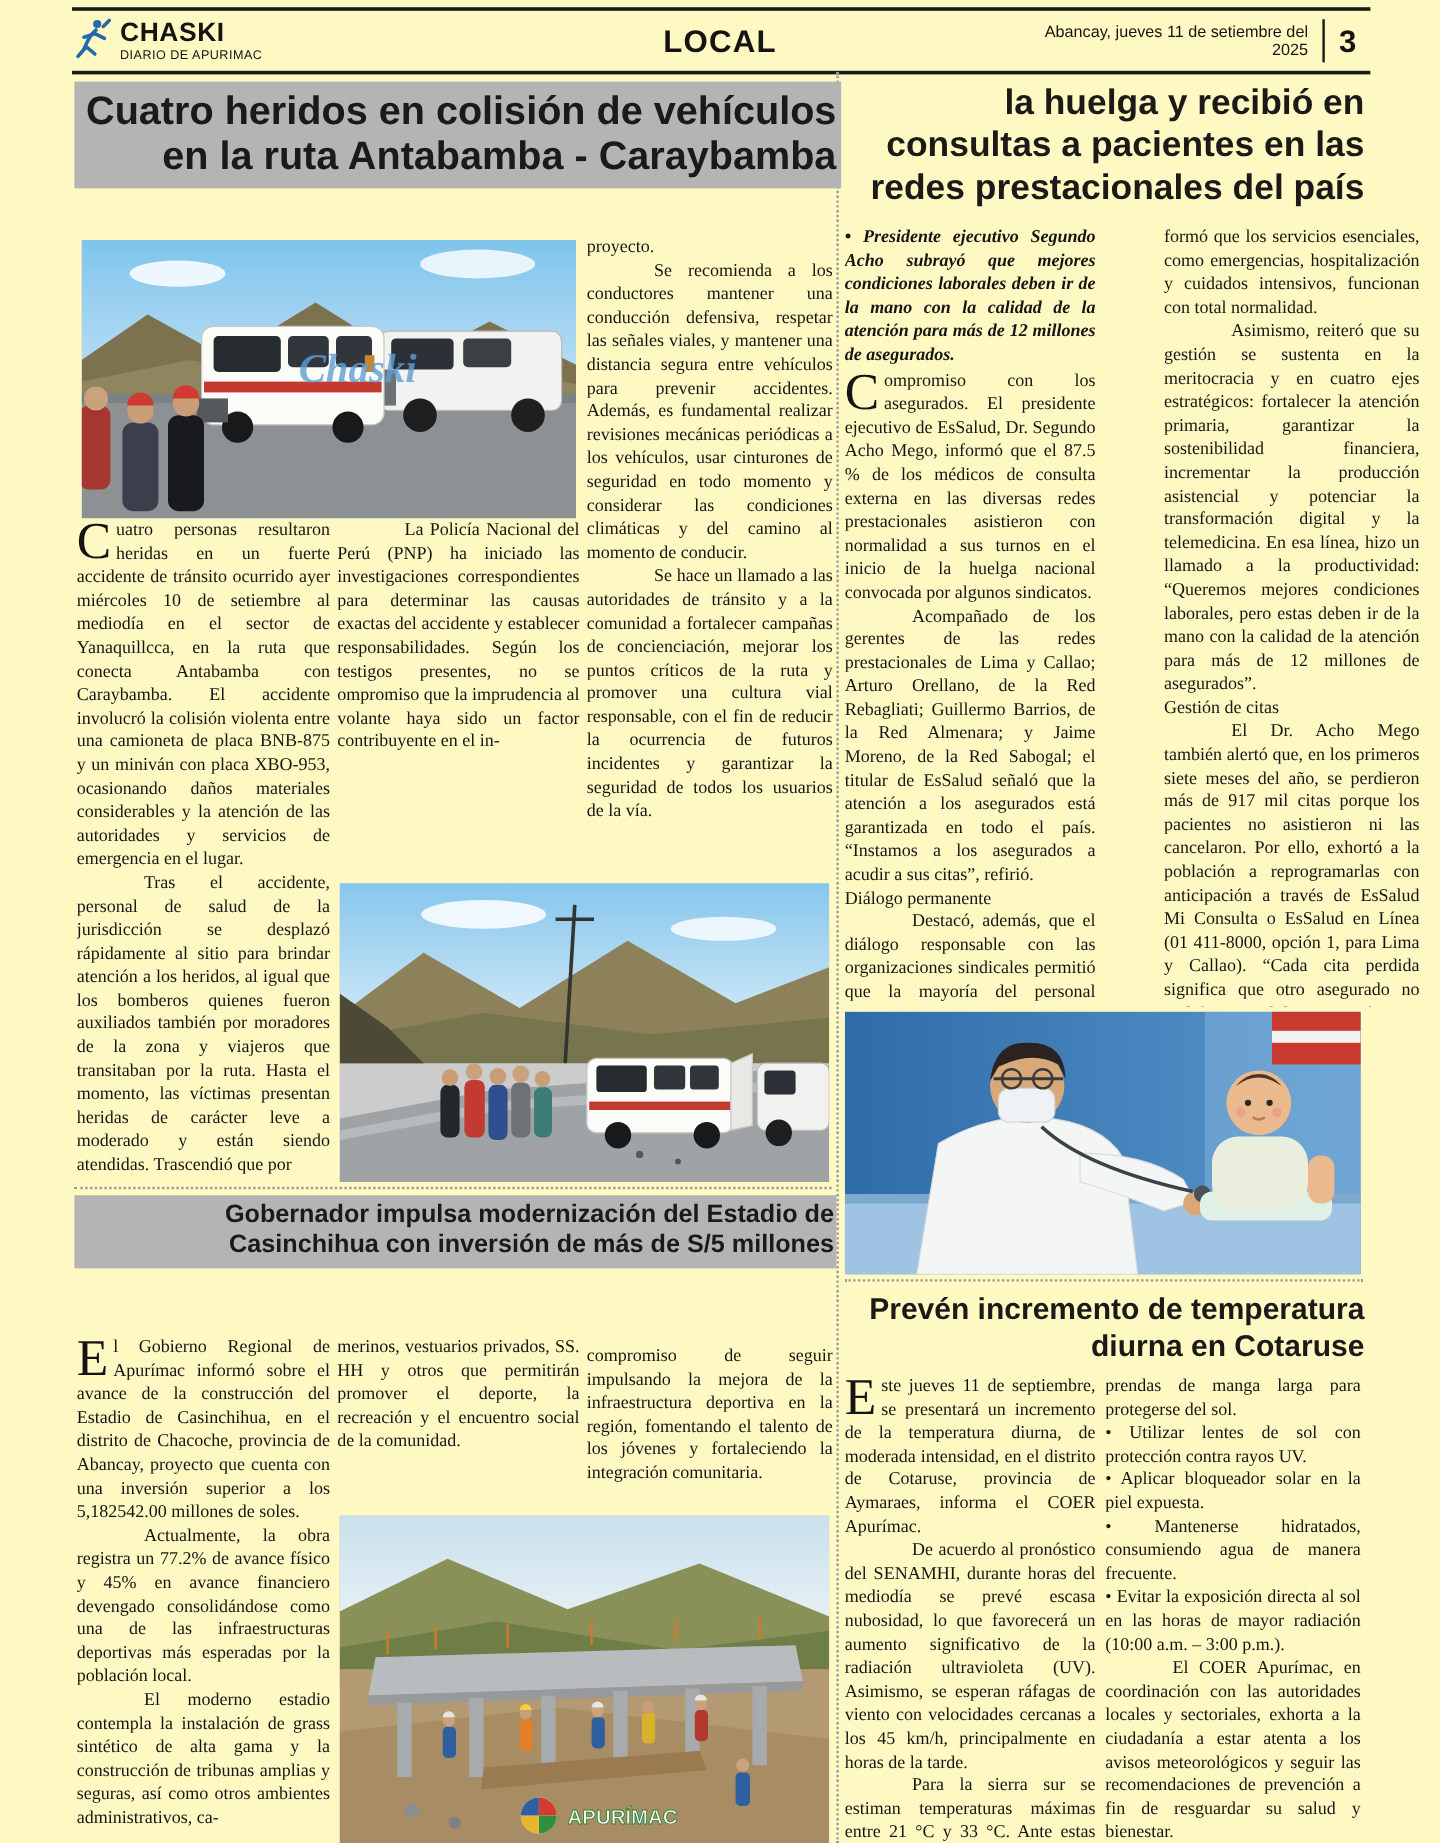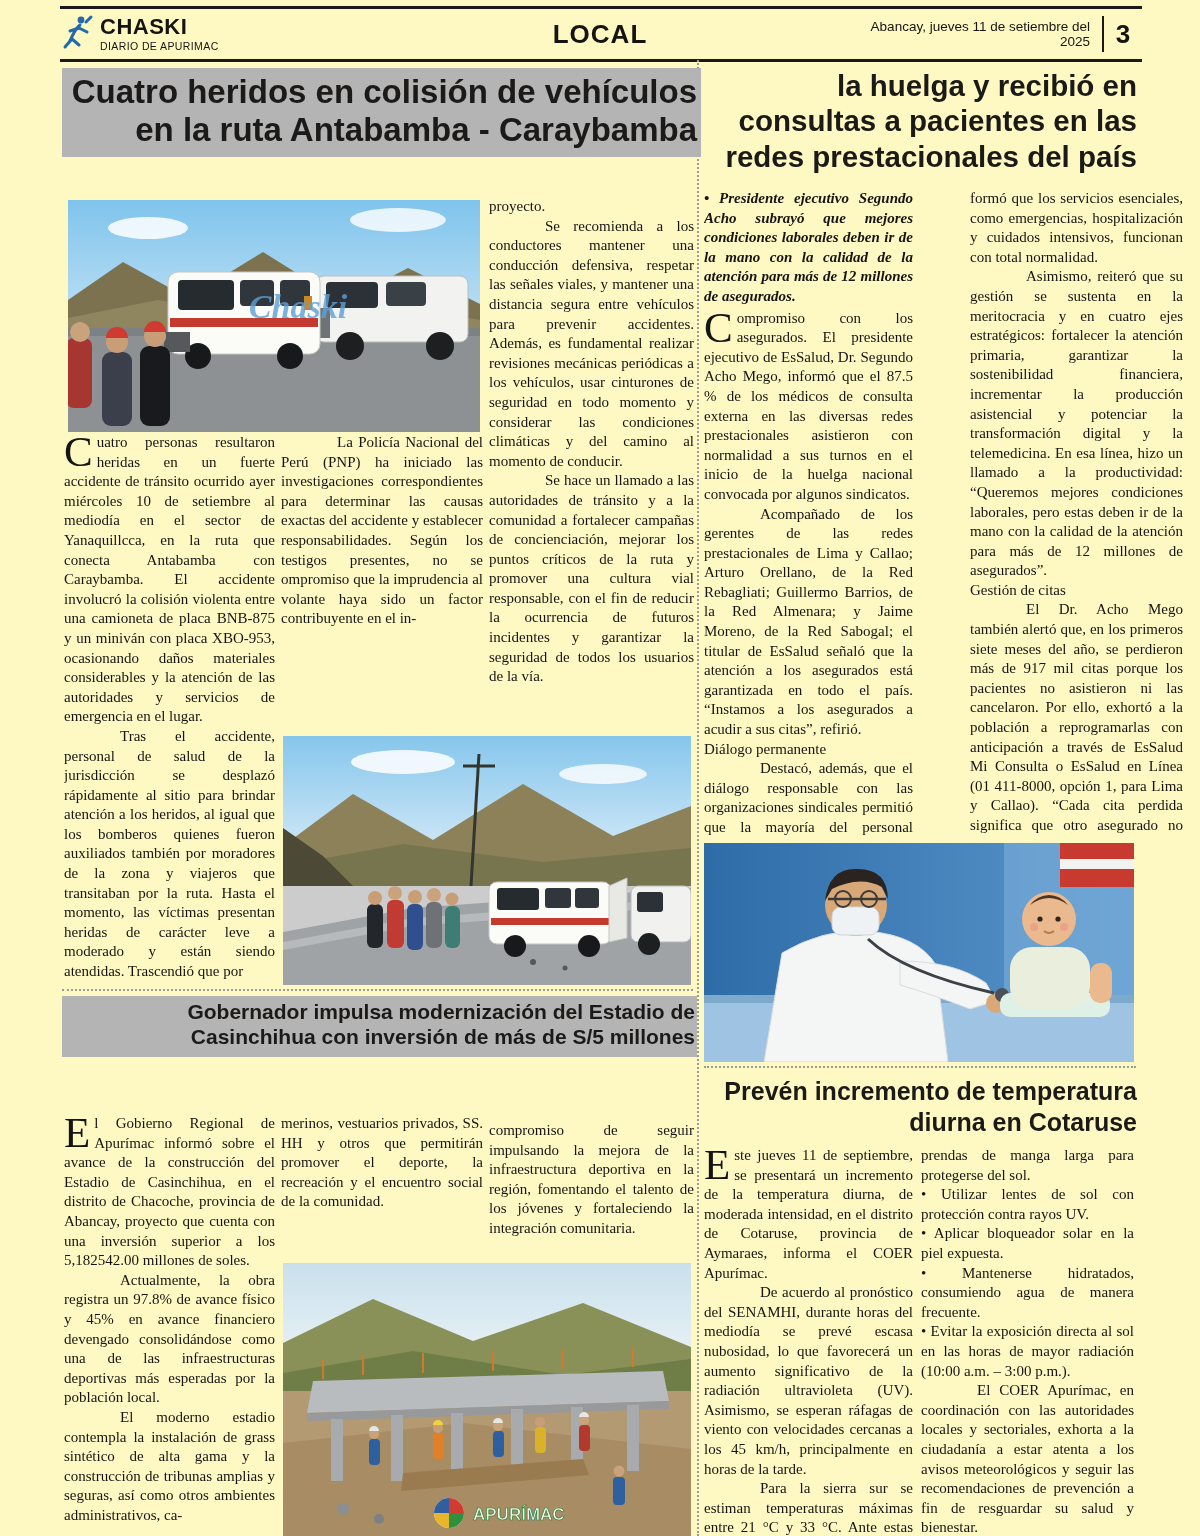--- a/index.html
+++ b/index.html
@@ -267,21 +267,21 @@
           <circle cx="360" cy="84" r="4" fill="#e79a86" opacity=".7"></circle>
         <rect x="386" y="120" width="22" height="40" rx="10" fill="#eab98d"></rect>
       </g>
     </svg>
   </div>
 
   <div class="headline hl-gray hl-estadio">Gobernador impulsa modernización del Estadio de Casinchihua con inversión de más de S/5 millones</div>
 
   <div class="col a3c1">
     <p class="p"><span class="dropcap">E</span><span>l Gobierno Regional de Apurímac informó sobre el avance de la construcción del Estadio de Casinchihua, en el distrito de Chacoche, provincia de Abancay, proyecto que cuenta con una inversión superior a los 5,182542.00 millones de soles.</span></p>
-    <p class="p ind">Actualmente, la obra registra un 97.8% de avance físico y 45% en avance financiero devengado consolidándose como una de las infraestructuras deportivas más esperadas por la población local.</p>
+    <p class="p ind">Actualmente, la obra registra un 77.2% de avance físico y 45% en avance financiero devengado consolidándose como una de las infraestructuras deportivas más esperadas por la población local.</p>
     <p class="p ind">El moderno estadio contempla la instalación de grass sintético de alta gama y la construcción de tribunas amplias y seguras, así como otros ambientes administrativos, ca-</p>
   </div>
   <div class="col a3c2">
     <p class="p">merinos, vestuarios privados, SS. HH y otros que permitirán promover el deporte, la recreación y el encuentro social de la comunidad.</p>
   </div>
   <div class="col a3c3">
     <p class="p">compromiso de seguir impulsando la mejora de la infraestructura deportiva en la región, fomentando el talento de los jóvenes y fortaleciendo la integración comunitaria.</p>
   </div>
 
   <div class="photo ph4">

